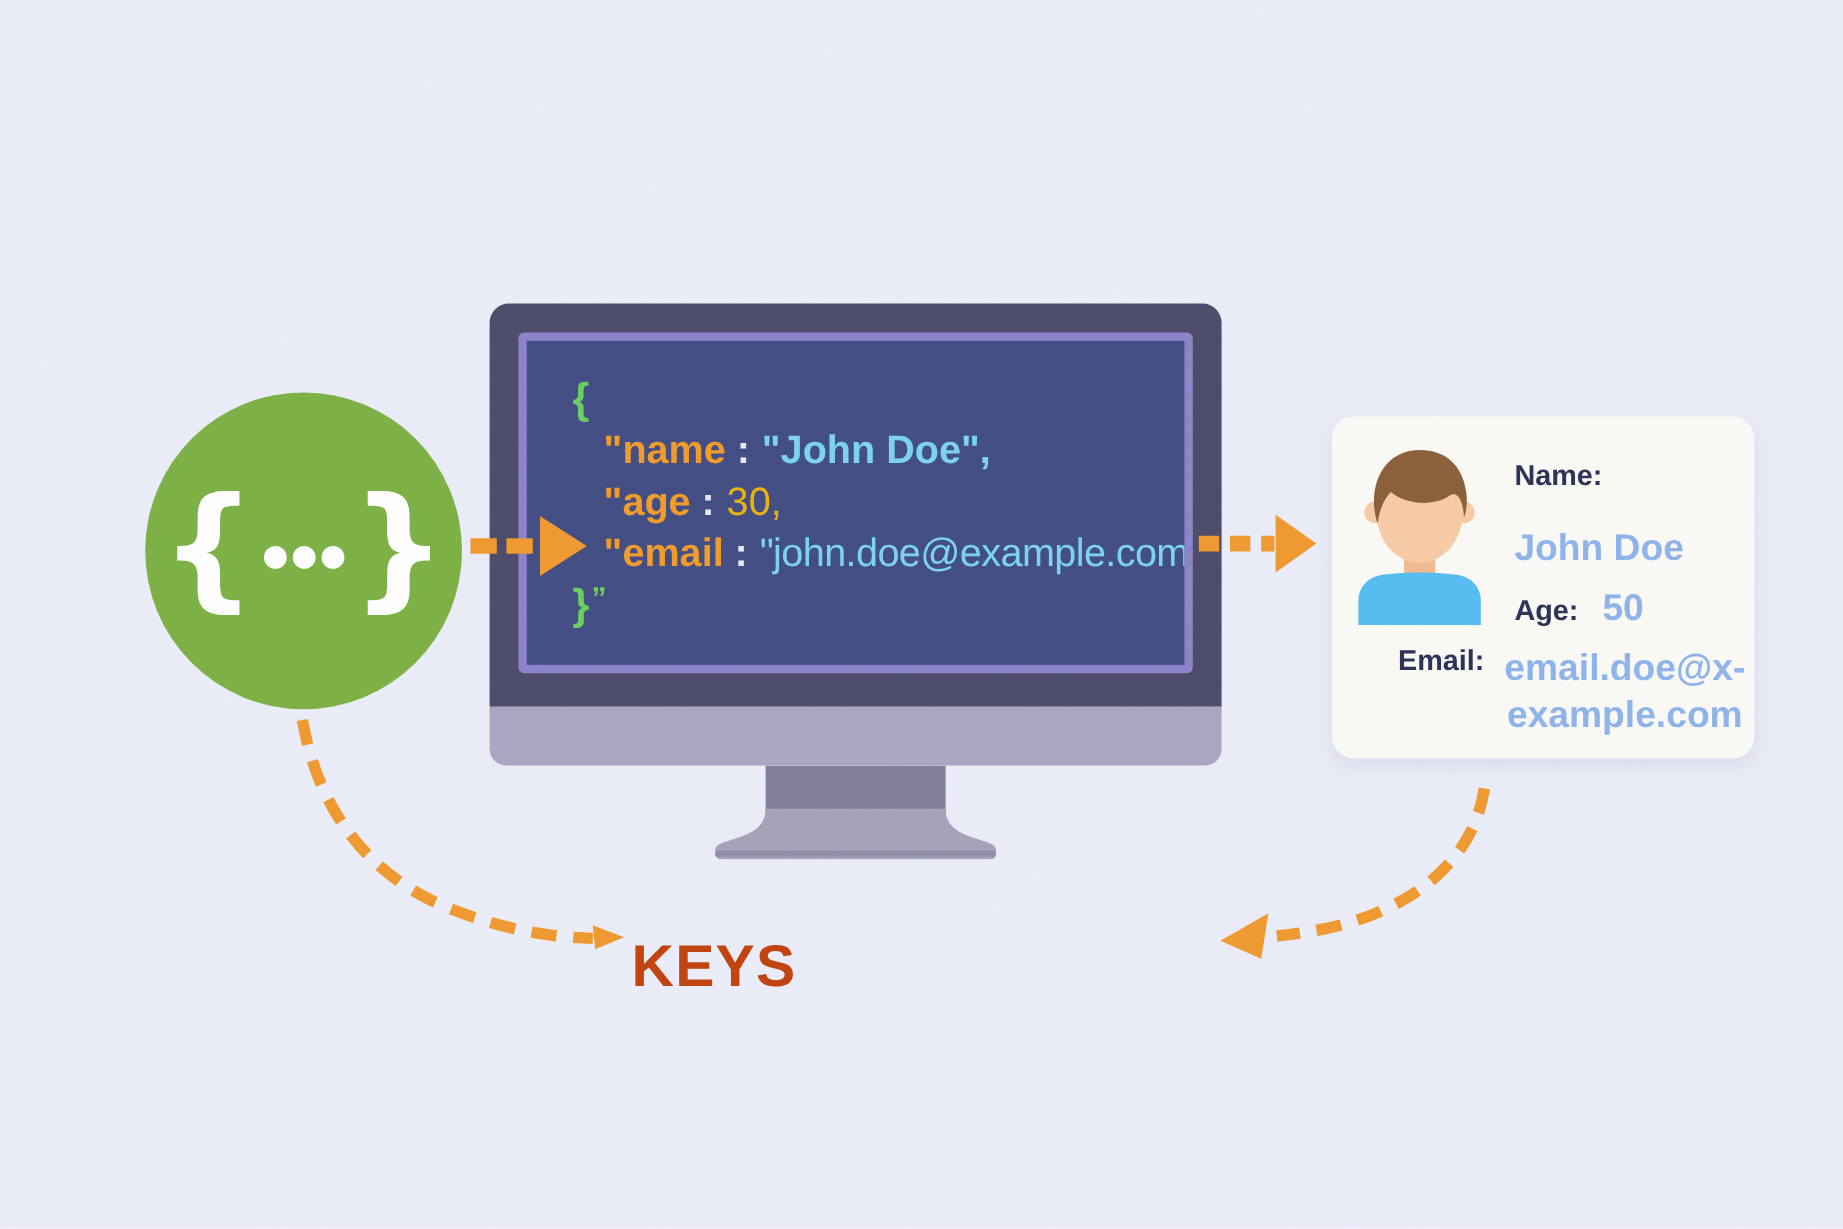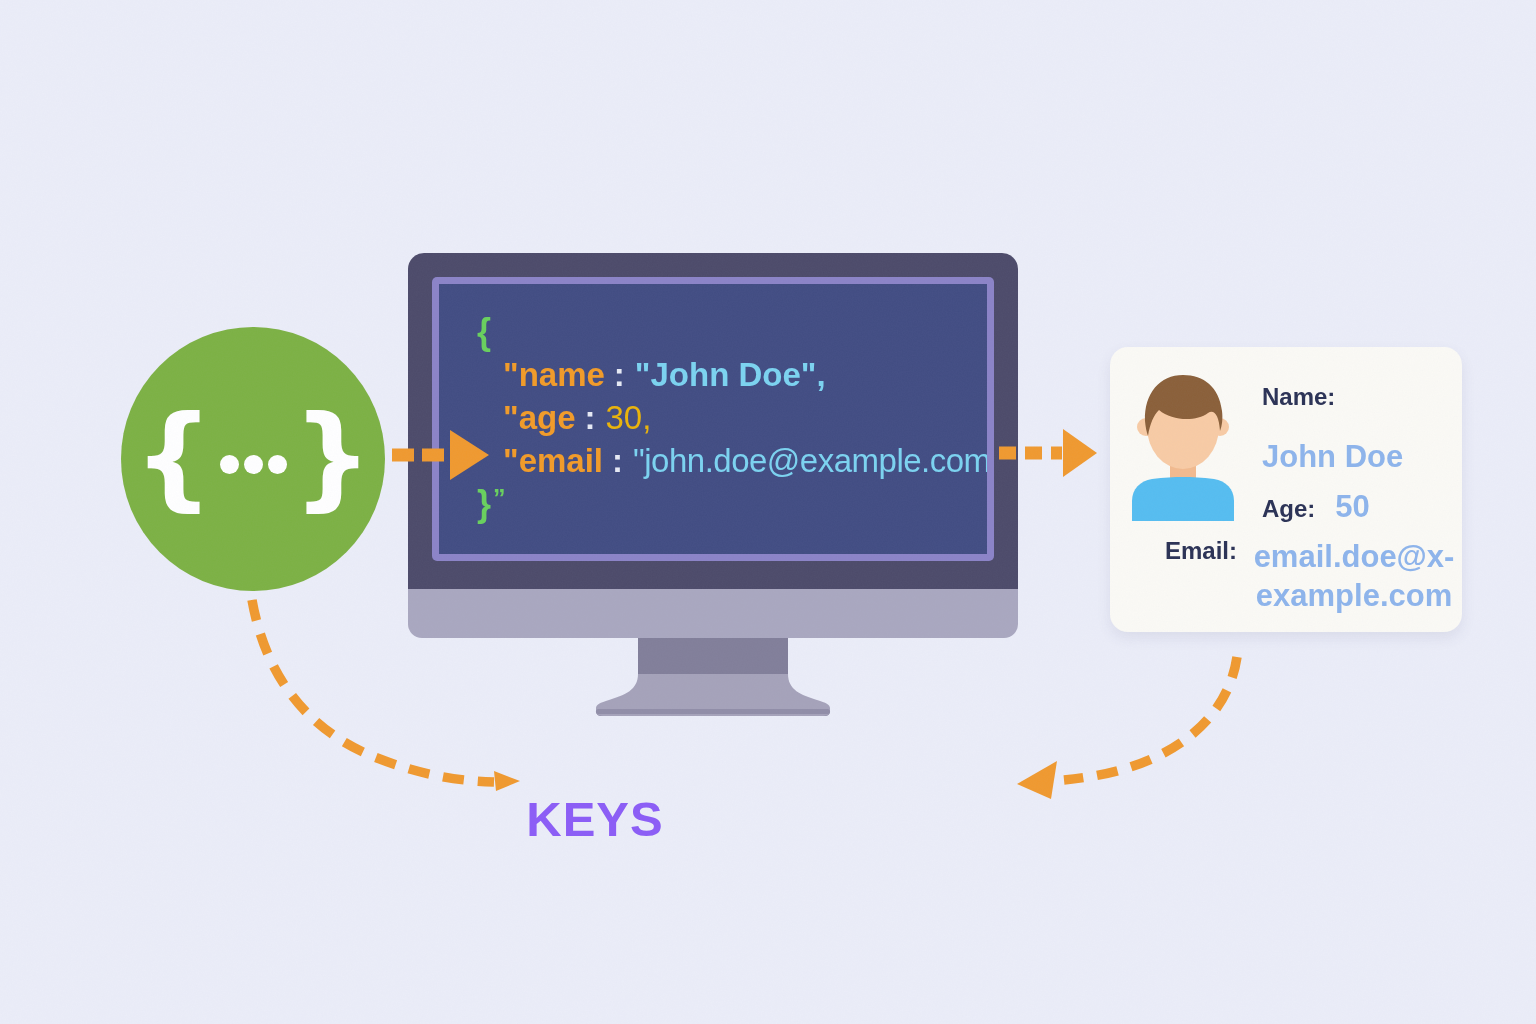--- a/index.html
+++ b/index.html
@@ -71,21 +71,21 @@
   .card .value { color: #8db4eb; font-weight: bold; font-size: 31px; }
   .card .name-value { margin-top: 28px; }
   .card .age-row { margin-top: 14px; display: flex; gap: 20px; align-items: baseline; }
   .card .email-row { position: absolute; left: 16px; top: 190px; width: 322px; display: flex; gap: 10px; margin-left: 39px; }
   .card .email-row .value { width: 214px; text-align: center; line-height: 39px; }
   
   .keys-label, .values-label {
     position: absolute; top: 778px; font-size: 49px; font-weight: bold;
     letter-spacing: 1px; text-align: center;
   }
-  .keys-label { left: 510px; width: 170px; color: #8b5cf6; margin-top: 13px; }
+  .keys-label { left: 510px; width: 170px; color: #c2410c; }
   .values-label { left: 800px; width: 215px; color: #87aee8; }
   
   .overlay, .noise { position: absolute; left: 0; top: 0; pointer-events: none; }
   .overlay { z-index: 5; }
   .noise { z-index: 9; opacity: 0.55; }
 </style>
 </head>
 <body>
 
 <div class="canvas">

